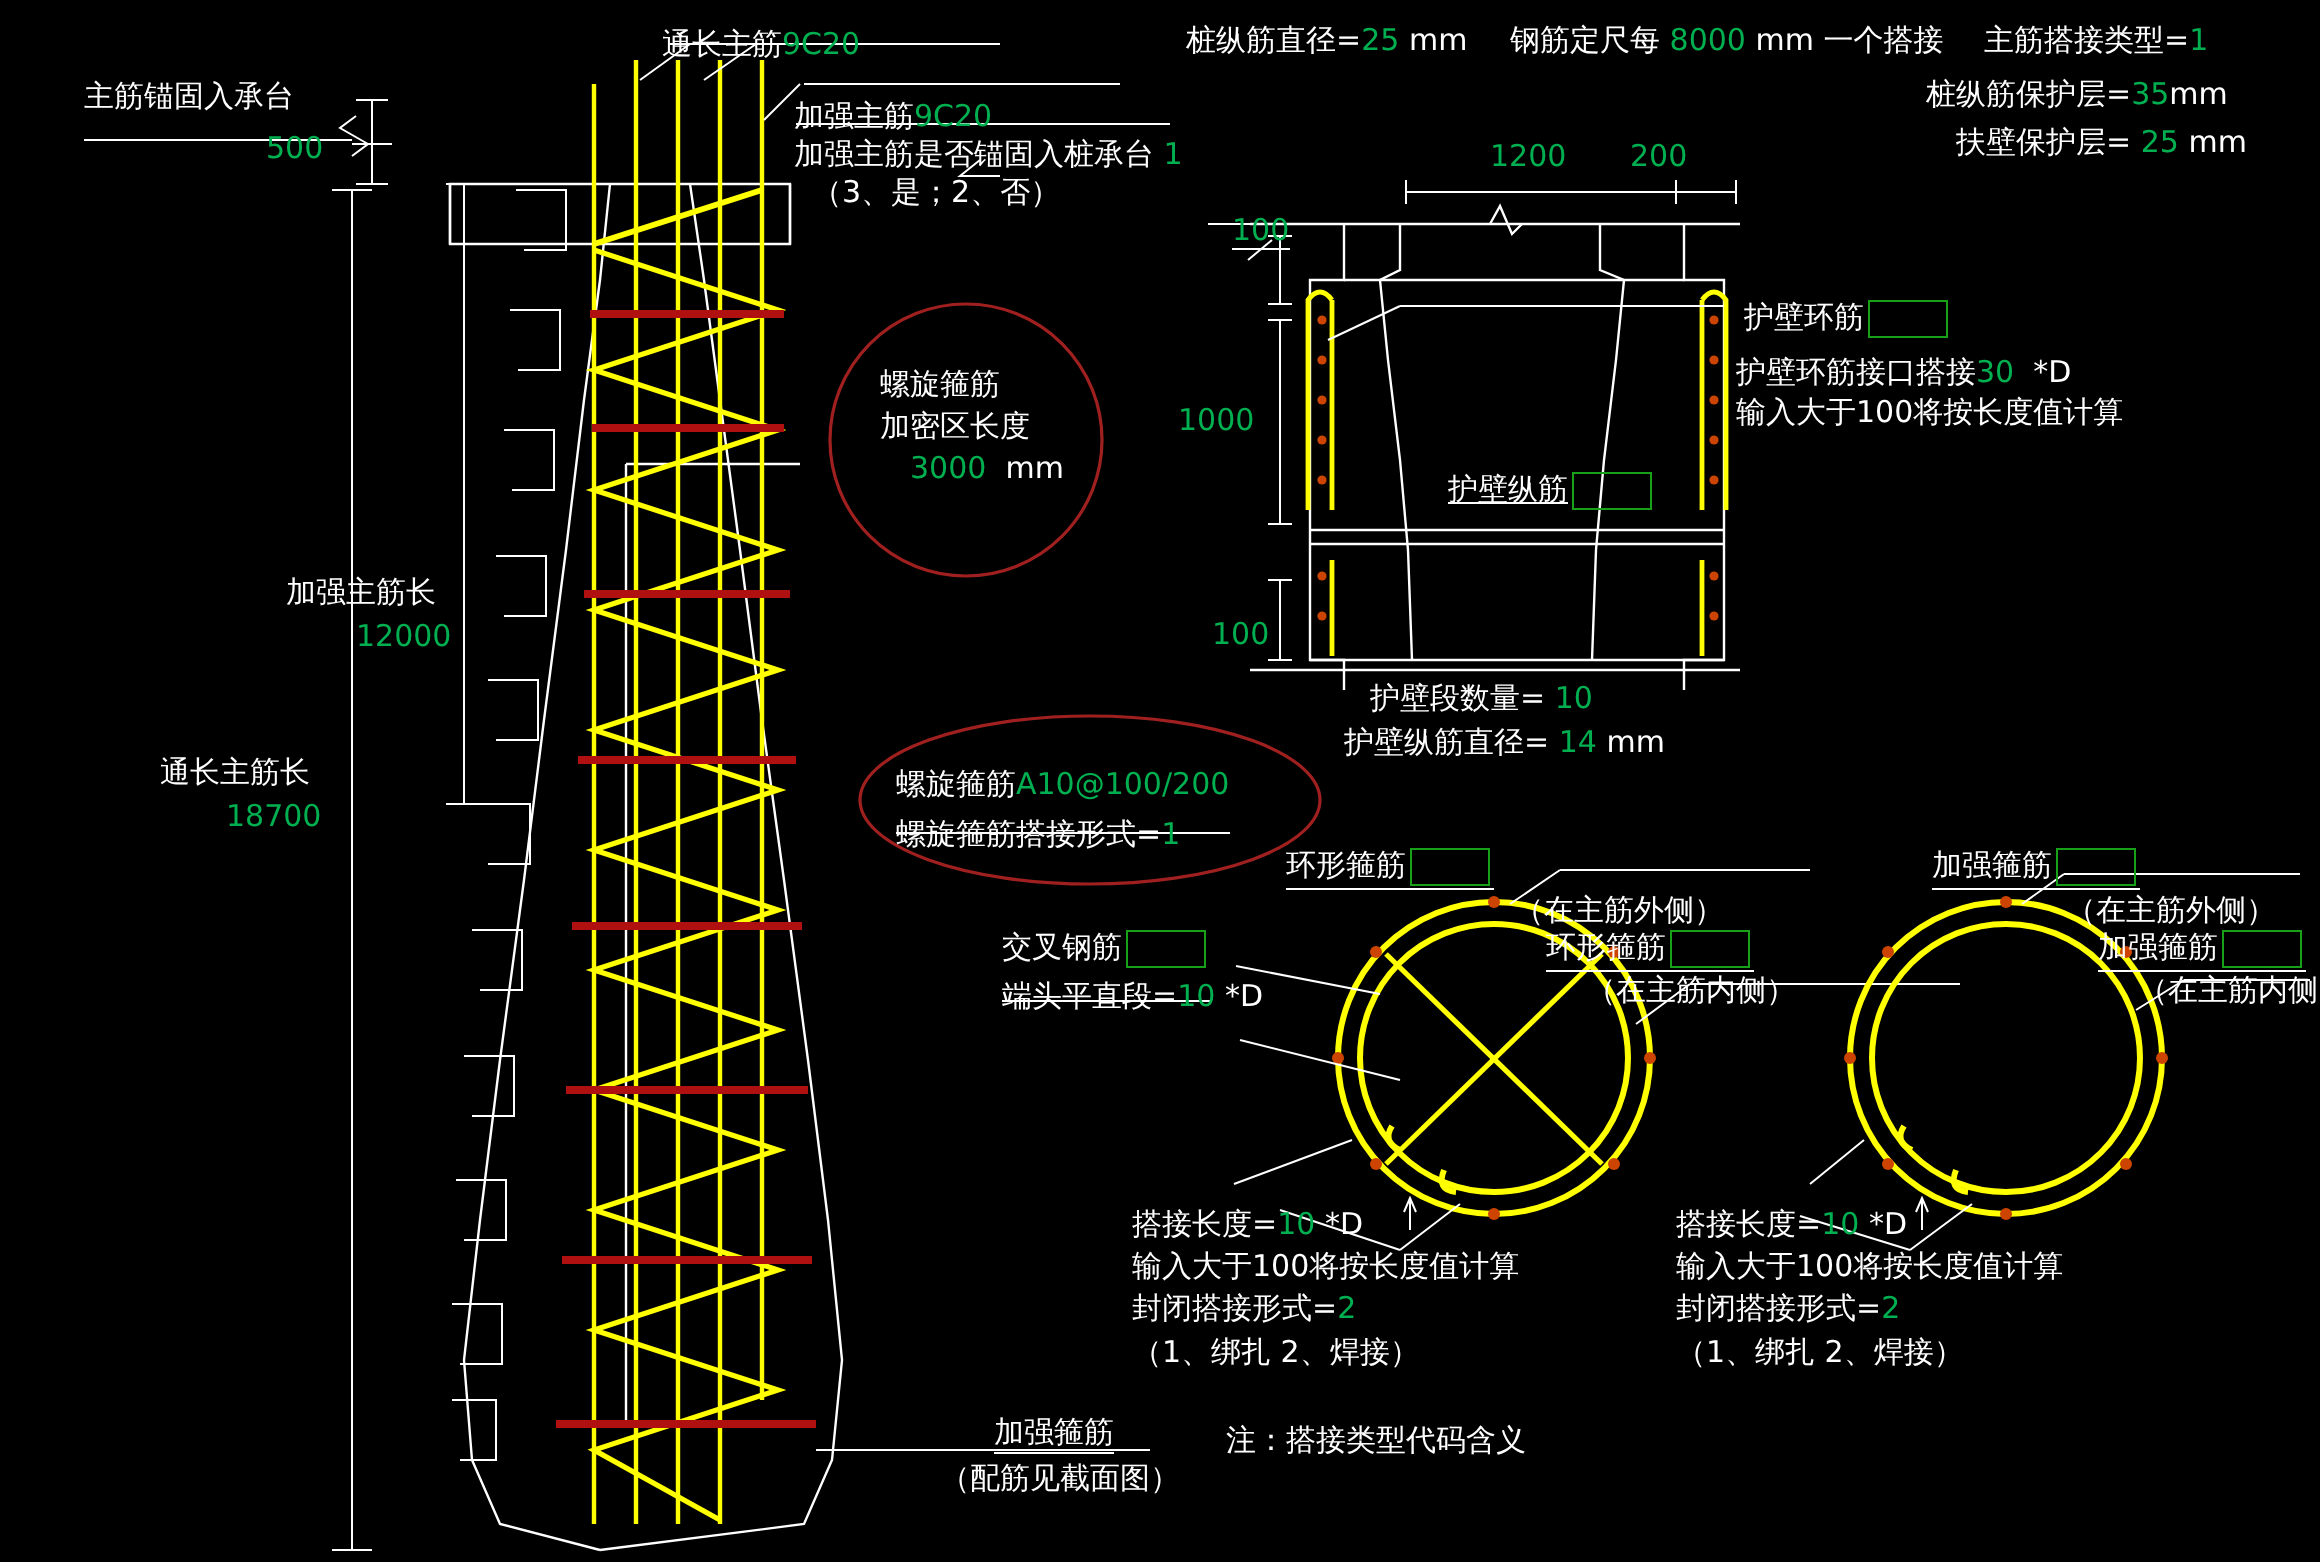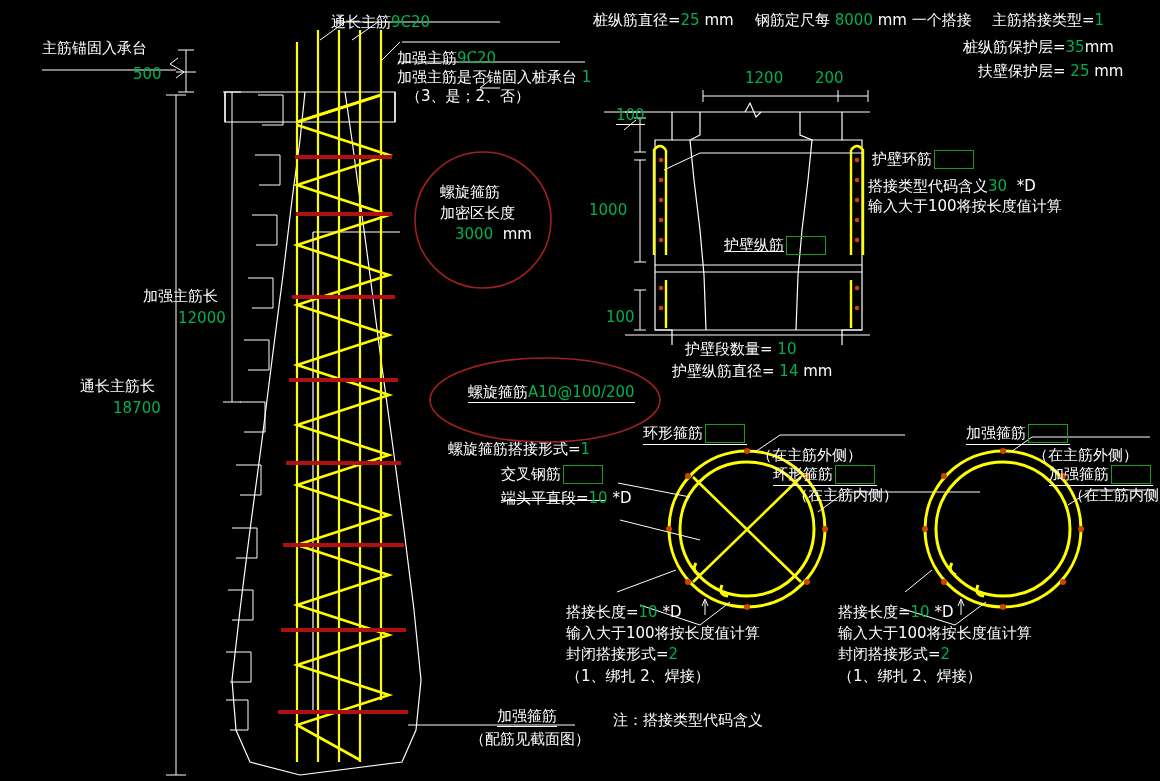--- a/index.html
+++ b/index.html
@@ -296,38 +296,38 @@
 
   <div class="t ul" style="left:497px;top:708px;padding-bottom:2px;">加强箍筋</div>
   <div class="t" style="left:470px;top:731px;">（配筋见截面图）</div>
 
   <div class="t" style="left:440px;top:184px;">螺旋箍筋</div>
   <div class="t" style="left:440px;top:205px;">加密区长度</div>
   <div class="t" style="left:455px;top:226px;">
     <span class="g">3000</span>&nbsp;&nbsp;<span class="sub">mm</span>
   </div>
 
-  <div class="t ul" style="left:448px;top:384px;padding-bottom:2px;margin-left:20px;">
+  <div class="t ul" style="left:448px;top:384px;padding-bottom:16px;">
     <span>螺旋箍筋</span><span class="g">A10@100/200</span>
   </div>
-  <div class="t" style="left:448px;top:409px;margin-top:32px;">
+  <div class="t" style="left:448px;top:409px;">
     <span>螺旋箍筋搭接形式=</span><span class="g">1</span>
   </div>
 
   <div class="t g" style="left:745px;top:70px;">1200</div>
   <div class="t g" style="left:815px;top:70px;">200</div>
   <div class="t g ul" style="left:616px;top:107px;padding-bottom:1px;">100</div>
   <div class="t g" style="left:589px;top:202px;">1000</div>
   <div class="t g" style="left:606px;top:309px;">100</div>
 
   <div class="t" style="left:872px;top:150px;">
     <span>护壁环筋</span><span class="inbox"></span>
   </div>
   <div class="t" style="left:868px;top:178px;">
-    <span>搭接类型代码含义</span><span class="g">30</span>&nbsp;&nbsp;<span>*D</span>
+    <span>护壁环筋接口搭接</span><span class="g">30</span>&nbsp;&nbsp;<span>*D</span>
   </div>
   <div class="t" style="left:868px;top:198px;">输入大于100将按长度值计算</div>
 
   <div class="t" style="left:724px;top:236px;text-decoration:underline;">
     <span>护壁纵筋</span><span class="inbox"></span>
   </div>
 
   <div class="t" style="left:685px;top:341px;">
     <span>护壁段数量=</span> <span class="g">10</span>
   </div>

